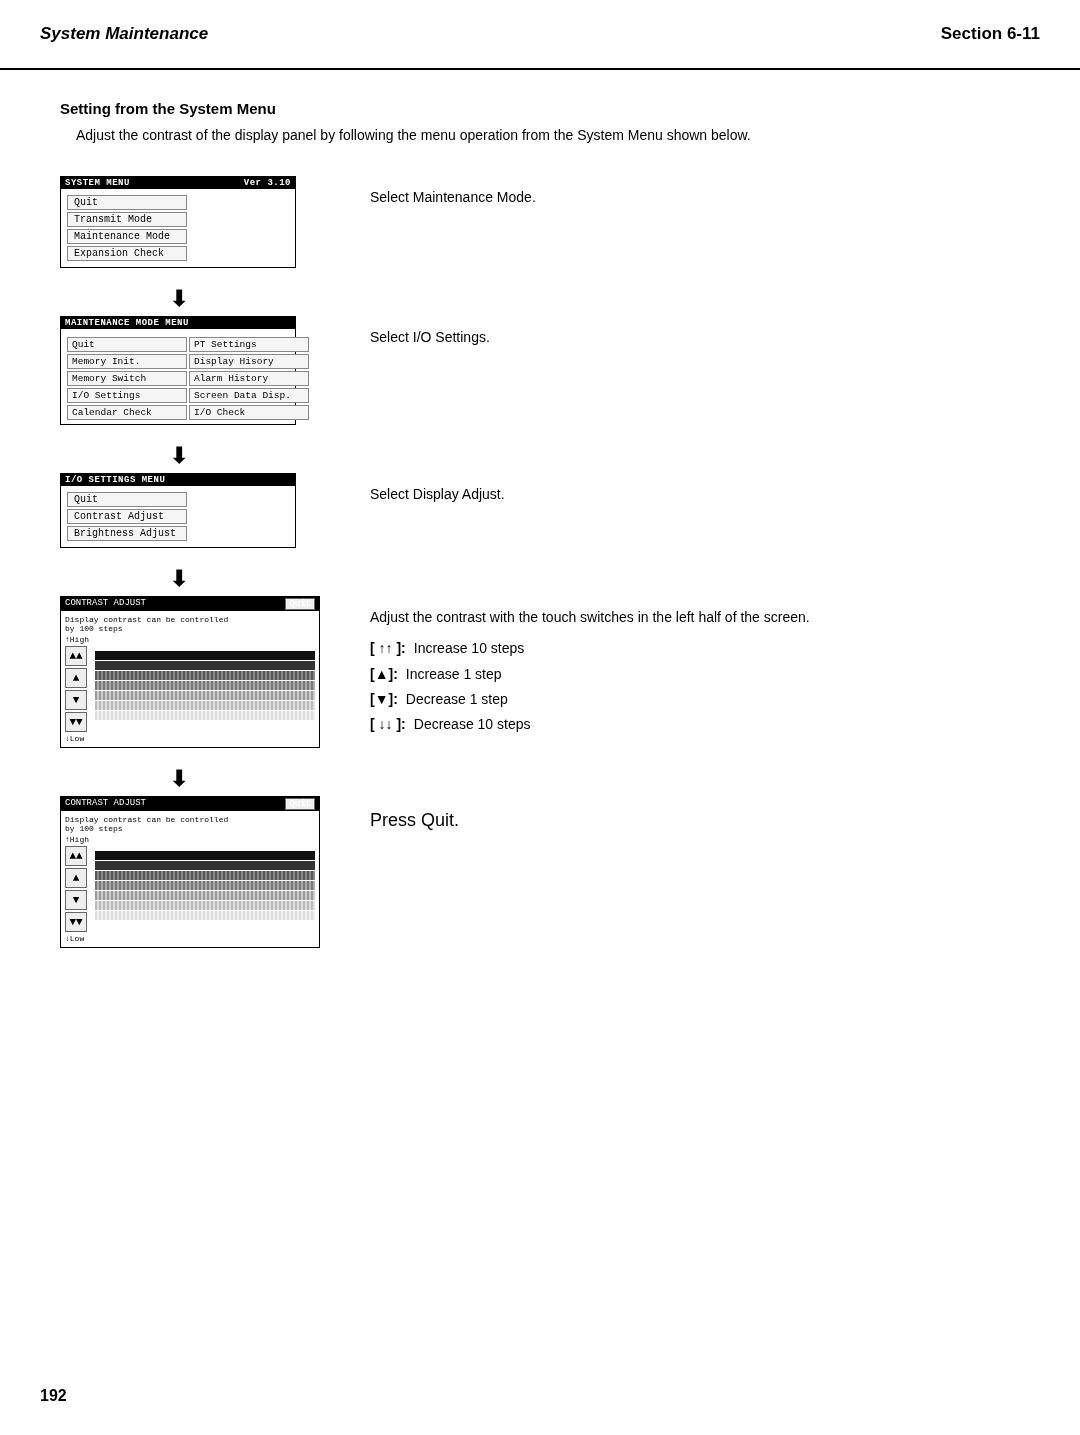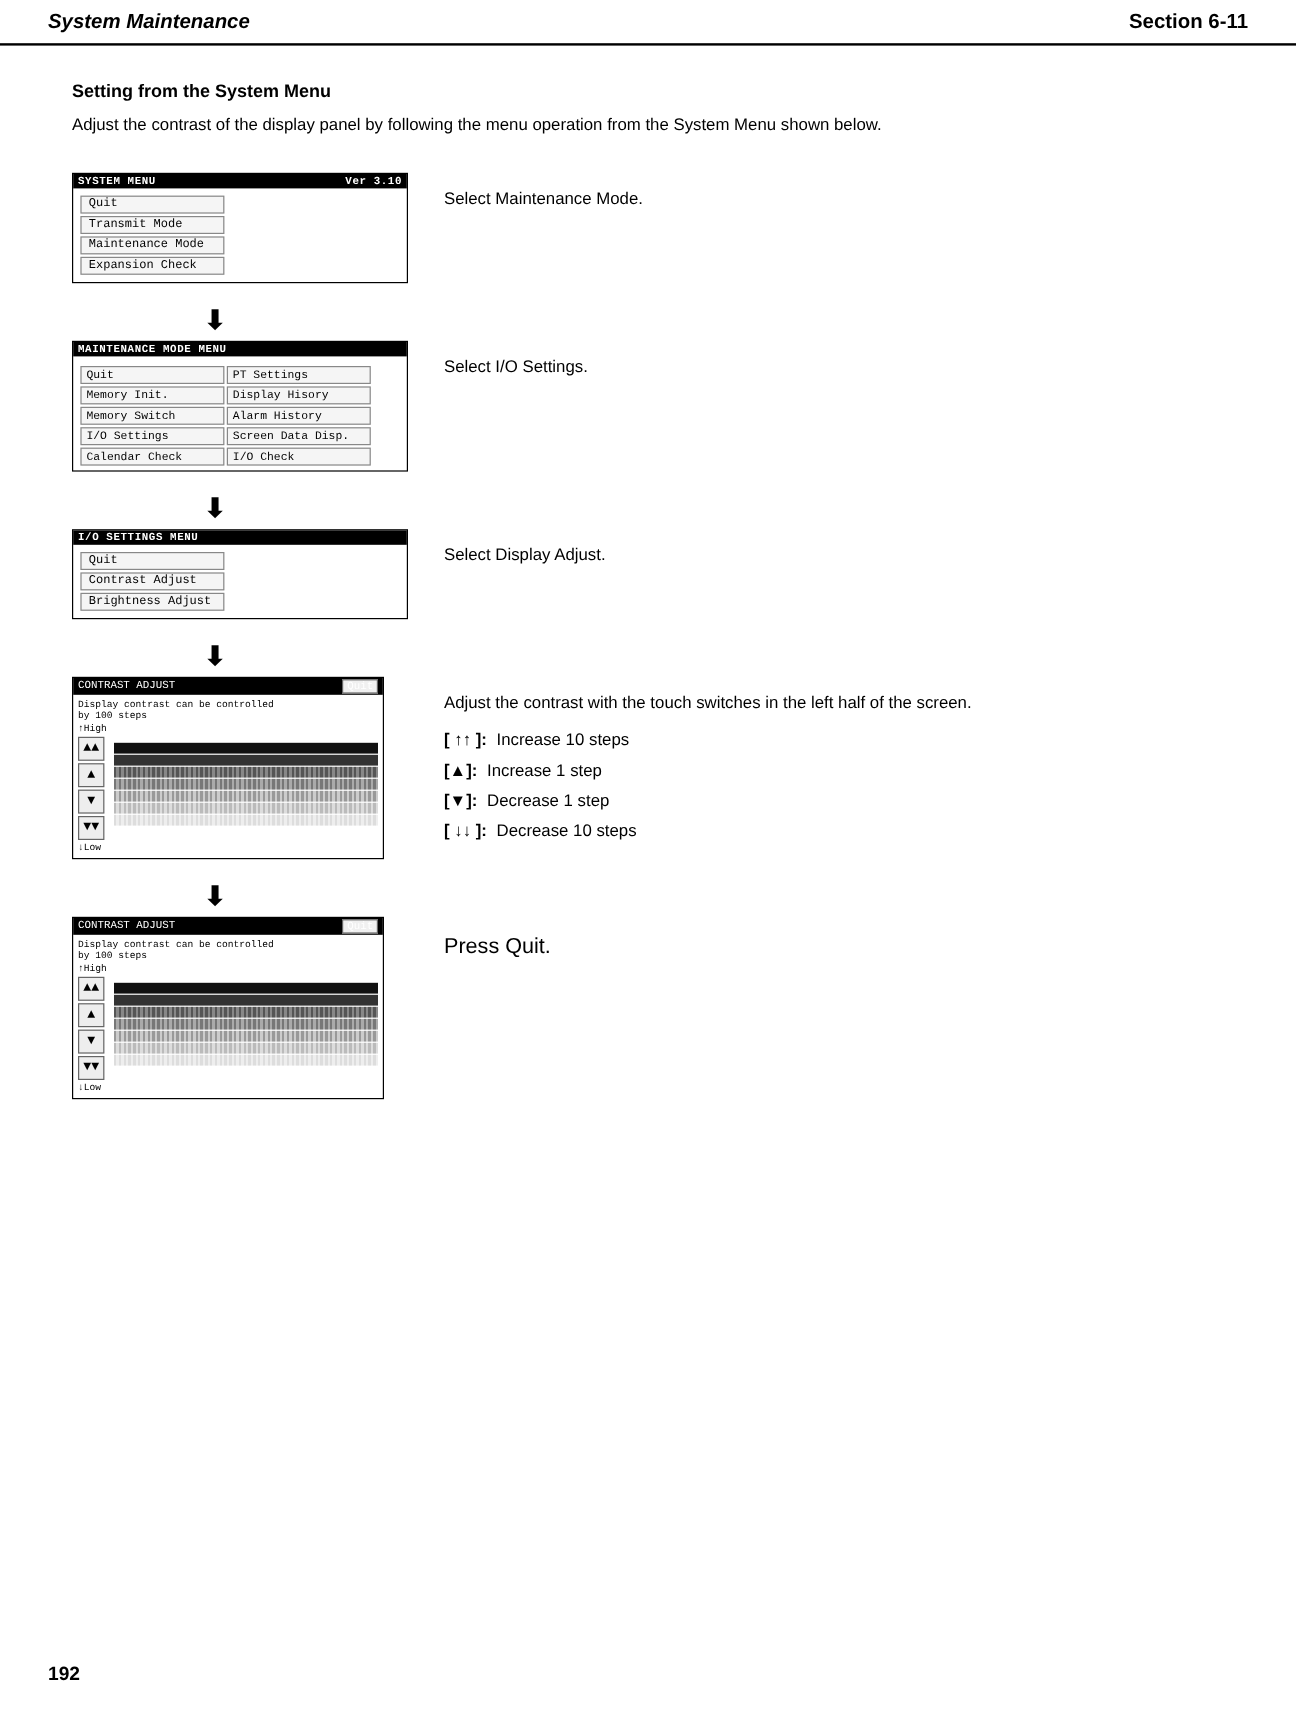--- a/index.html
+++ b/index.html
@@ -11,21 +11,21 @@
       font-size: 15px;
       color: #000;
       position: relative;
     }
 
     
     .page-header {
       display: flex;
       justify-content: space-between;
       align-items: center;
-      padding: 8px 40px;
+      padding: 24px 40px;
       border-bottom: 2px solid #000;
       margin-bottom: 0;
     }
     .header-left {
       font-style: italic;
       font-weight: bold;
       font-size: 17px;
     }
     .header-right {
       font-weight: bold;
@@ -50,20 +50,21 @@
     .section-title {
       font-weight: bold;
       font-size: 15px;
       margin-bottom: 8px;
     }
 
     .intro-text {
       font-size: 14px;
       line-height: 1.5;
       margin-bottom: 30px;
+      margin-left: 16px;
     }
 
     
     .diagram-row {
       display: flex;
       align-items: flex-start;
       margin-bottom: 18px;
     }
 
     .diagram-col {
@@ -91,21 +92,21 @@
       font-weight: bold;
       color: #000;
     }
 
     
     .screen-box {
       border: 1px solid #000;
       font-family: 'Courier New', monospace;
       font-size: 10px;
       background: #fff;
-      width: 280px;
+      width: 236px;
     }
 
     .screen-title-bar {
       background: #000;
       color: #fff;
       padding: 1px 4px;
       font-size: 9px;
       font-weight: bold;
       letter-spacing: 0.5px;
       display: flex;

